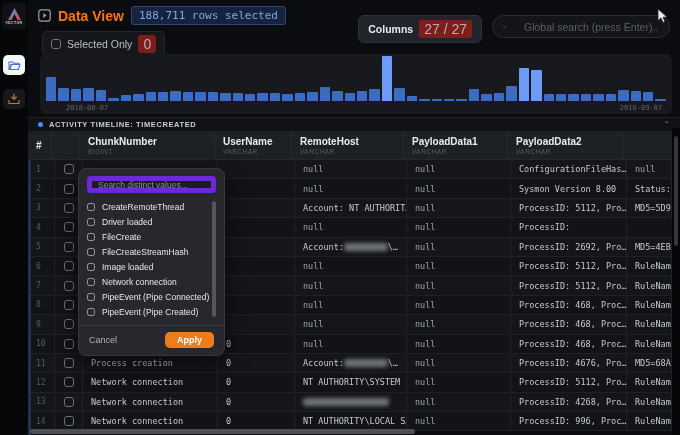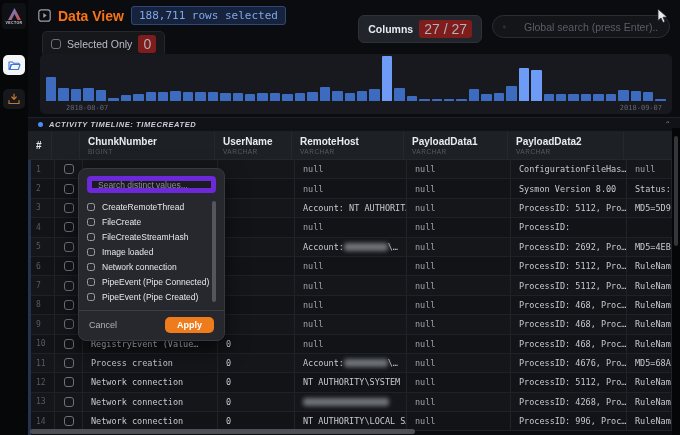--- a/index.html
+++ b/index.html
@@ -46,21 +46,21 @@
                     background:#17191e; border-radius:5px; overflow:hidden; }
   .bars { position:absolute; left:6px; right:6px; bottom:13px; height:45px;
           display:flex; align-items:flex-end; gap:2px; }
   .bar { flex:1; background:#3d6bbf; border-radius:1px 1px 0 0; min-height:1px; }
   .bar.hl { background:#6d9bf5; }
   .tl-date { position:absolute; bottom:2px; font-family:"DejaVu Sans Mono", monospace;
              font-size:7px; color:#62666e; }
   .tl-date.left { left:26px; } .tl-date.right { right:10px; }
 
   .timeline-label-bar { height:15px; margin-top:3px; background:#101217; border-top:1px solid #1d2025;
-                        border-bottom:1px solid #1d2025; display:flex; align-items:center; padding:0 10px; gap:6px;font-style:italic; }
+                        border-bottom:1px solid #1d2025; display:flex; align-items:center; padding:0 10px; gap:6px; }
   .tl-dot { width:5px; height:5px; border-radius:50%; background:#4d8df0; }
   .tl-label { color:#c9cdd4; font-size:7.5px; font-weight:bold; letter-spacing:0.6px; }
   .tl-collapse { margin-left:auto; color:#787d85; font-size:8px; }
 
   
   .table { flex:1; display:flex; flex-direction:column; overflow:hidden; margin-right:8px; }
   .thead, .tr { display:grid;
     grid-template-columns:24px 28px 135px 77px 112px 104px 116px minmax(40px,1fr); }
   .thead { background:#1d2025; height:28px; border-bottom:1px solid #26282c; flex-shrink:0; }
   .th { display:flex; flex-direction:column; justify-content:center; padding:0 8px;
@@ -579,20 +579,24 @@
     <div class="popup">
       <input class="popup-search" type="text" placeholder="Search distinct values..." style="">
       <div class="opt-list" id="opt-list">
         <div class="opt-scroll"></div>
       <div class="opt">
             <span class="checkbox"></span>
             <span class="opt-label">CreateRemoteThread</span>
           </div>
           <div class="opt">
             <span class="checkbox"></span>
+            <span class="opt-label">Driver loaded</span>
+          </div>
+          <div class="opt">
+            <span class="checkbox"></span>
             <span class="opt-label">FileCreate</span>
           </div>
           <div class="opt">
             <span class="checkbox"></span>
             <span class="opt-label">FileCreateStreamHash</span>
           </div>
           <div class="opt">
             <span class="checkbox"></span>
             <span class="opt-label">Image loaded</span>
           </div>

